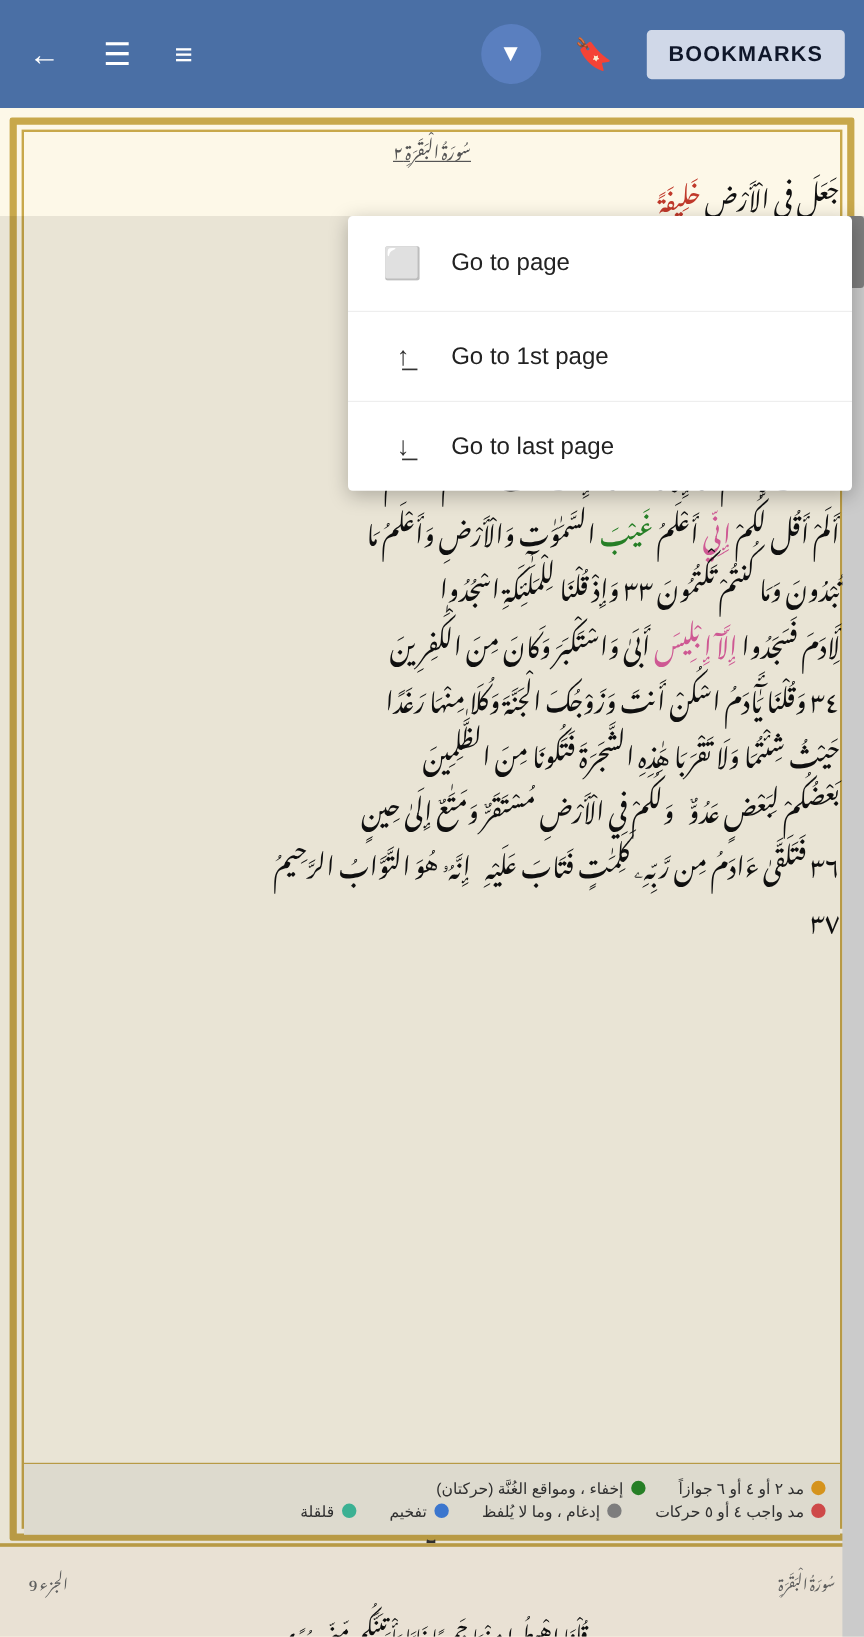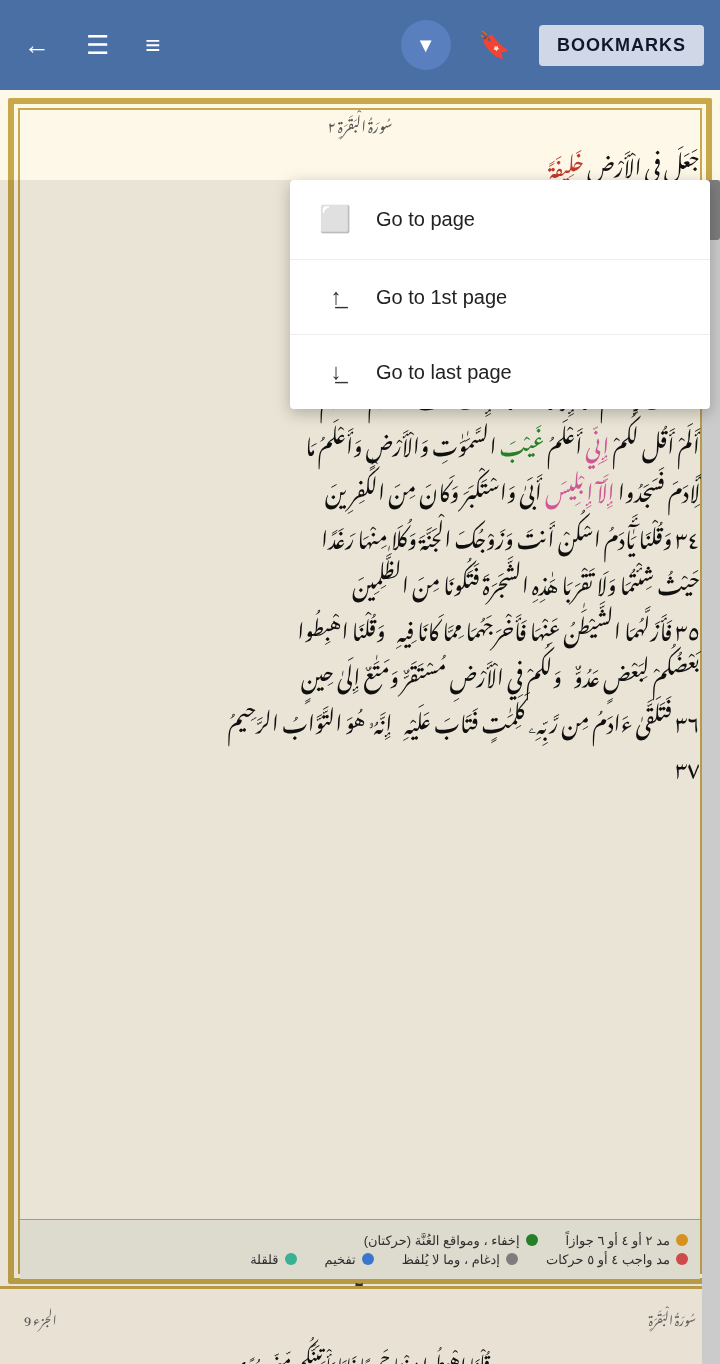--- a/index.html
+++ b/index.html
@@ -121,20 +121,21 @@
     
     .surah-header {
       position: absolute;
       top: 14px;
       left: 0;
       right: 0;
       text-align: center;
       font-size: 15px;
       color: #555;
       direction: rtl;
+      text-decoration: underline;
     }
 
     
     .arabic-text-area {
       position: absolute;
       top: 50px;
       left: 20px;
       right: 20px;
       bottom: 160px;
       direction: rtl;
@@ -270,24 +271,24 @@
     <div class="surah-header ara">سُورَةُ الْبَقَرَةِ ٢</div>
 
     <div class="arabic-text-area ara">
       <div style="text-align:right; margin-bottom:2px;">جَعَلَ فِي الْأَرْضِ <span style="color:#c0392b;margin-left:32px;">خَلِيفَةً</span></div>
       <div>وَيَسْفِكُ الدِّمَآءَ وَنَحْنُ</div>
       <div><span class="pink-text">إِنِّي</span> أَعْلَمُ مَا لَا تَعْلَمُونَ</div>
       <div>وَعَلَّمَ ءَادَمَ الْأَسْمَآءَ كُلَّهَا</div>
       <div>فَقَالَ أَنۢبِـُٔونِي بِأَسْمَآءِ هَـٰٓؤُلَآءِ إِن كُنتُمْ <span class="green-text">صَـٰدِقِينَ</span> ٣١ قَالُوا</div>
       <div>سُبْحَـٰنَكَ لَا عِلْمَ لَنَآ إِلَّا مَا عَلَّمْتَنَآ &nbsp;&nbsp; إِنَّكَ أَنتَ الْعَلِيمُ الْحَكِيمُ</div>
       <div>أَلَمْ أَقُل لَّكُمْ <span class="pink-text">إِنِّي</span> أَعْلَمُ <span class="green-text">غَيْبَ</span> السَّمَـٰوَٰتِ وَالْأَرْضِ وَأَعْلَمُ مَا</div>
+      <div>تُبْدُونَ وَمَا كُنتُمْ تَكْتُمُونَ ٣٣ وَإِذْ قُلْنَا لِلْمَلَـٰٓئِكَةِ اسْجُدُوا</div>
       <div>لِـَٔادَمَ فَسَجَدُوا <span class="pink-text">إِلَّآ إِبْلِيسَ</span> أَبَىٰ وَاسْتَكْبَرَ وَكَانَ مِنَ الْكَـٰفِرِينَ</div>
       <div>٣٤ وَقُلْنَا يَـٰٓـَٔادَمُ اسْكُنْ أَنتَ وَزَوْجُكَ الْجَنَّةَ وَكُلَا مِنْهَا رَغَدًا</div>
       <div>حَيْثُ شِئْتُمَا وَلَا تَقْرَبَا هَـٰذِهِ الشَّجَرَةَ فَتَكُونَا مِنَ الظَّـٰلِمِينَ</div>
-      <div>٣٥ فَأَزَلَّهُمَا الشَّيْطَـٰنُ عَنْهَا فَأَخْرَجَهُمَا مِمَّا كَانَا فِيهِ &nbsp;&nbsp; وَقُلْنَا اهْبِطُوا</div>
       <div>بَعْضُكُمْ لِبَعْضٍ عَدُوٌّ &nbsp;&nbsp; وَلَكُمْ فِي الْأَرْضِ مُسْتَقَرٌّ وَمَتَـٰعٌ إِلَىٰ حِينٍ</div>
       <div>٣٦ فَتَلَقَّىٰ ءَادَمُ مِن رَّبِّهِۦ كَلِمَـٰتٍ فَتَابَ عَلَيْهِ &nbsp;&nbsp; إِنَّهُۥ هُوَ التَّوَّابُ الرَّحِيمُ</div>
       <div>٣٧</div>
     </div>
 
     <div class="legend-area">
       <div class="legend-row">
         <div class="legend-item">
           <span class="dot" style="background:#e8a020;"></span>
           <span>مد ٢ أو ٤ أو ٦ جوازاً</span>

